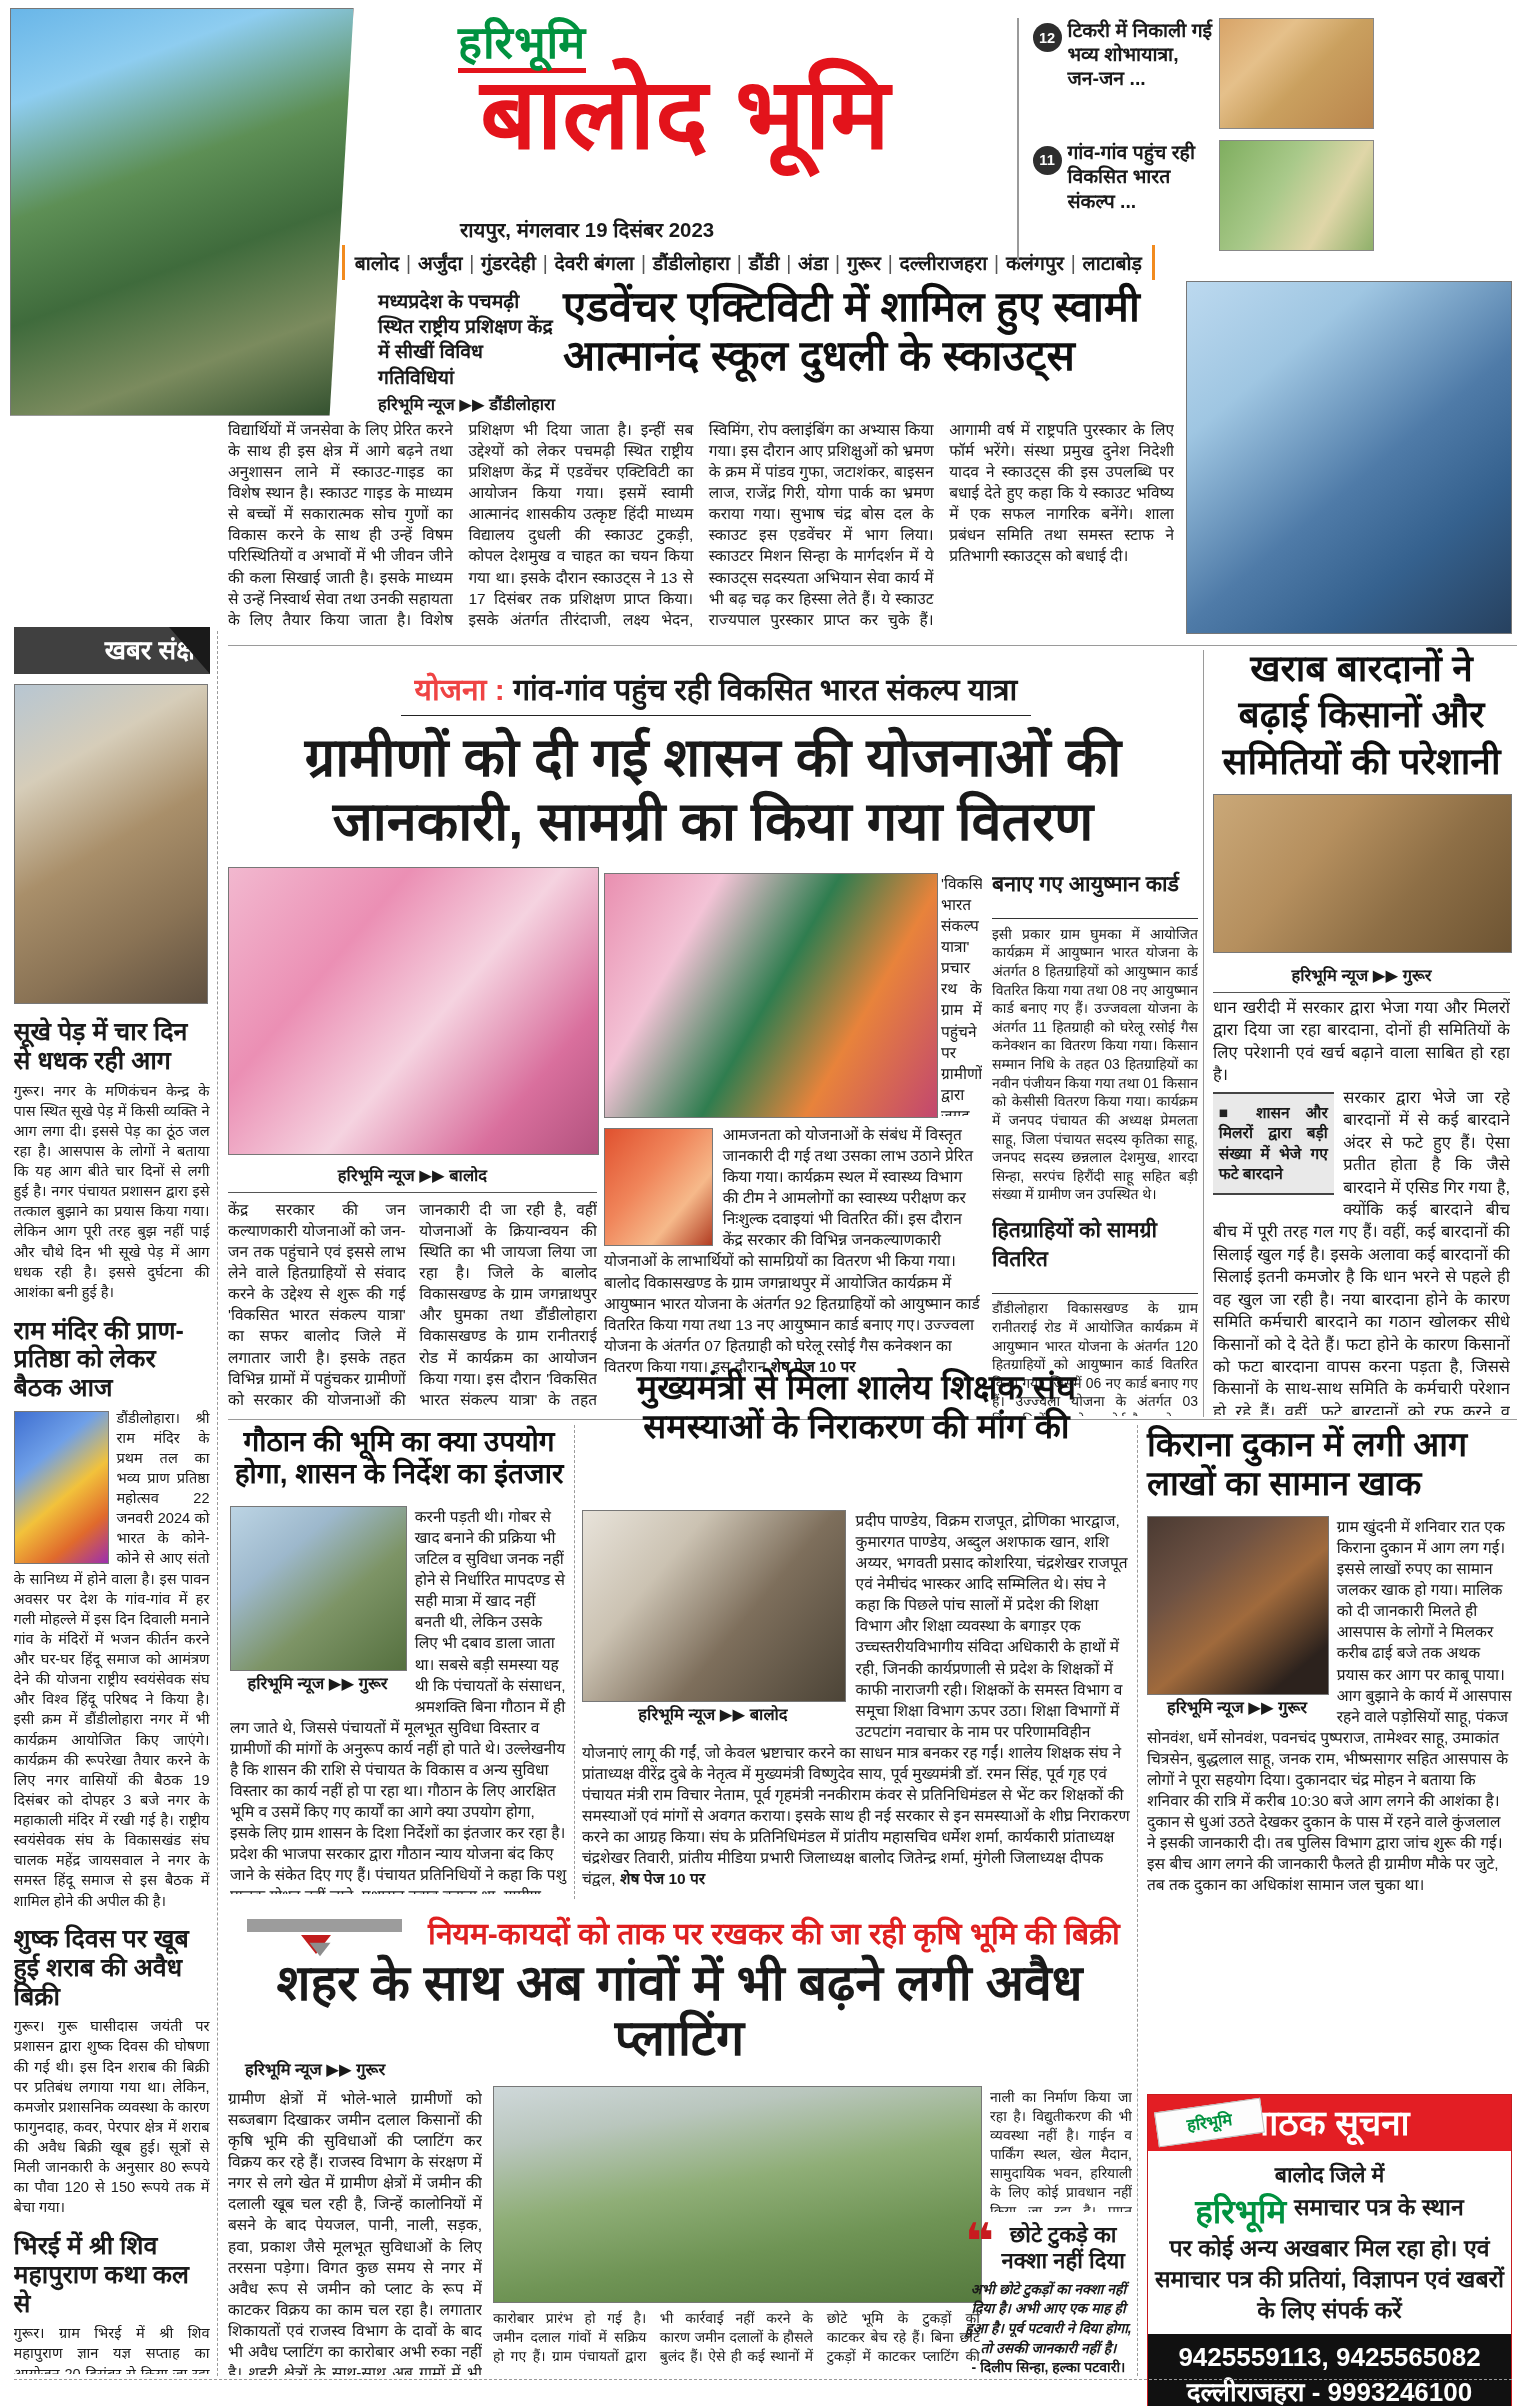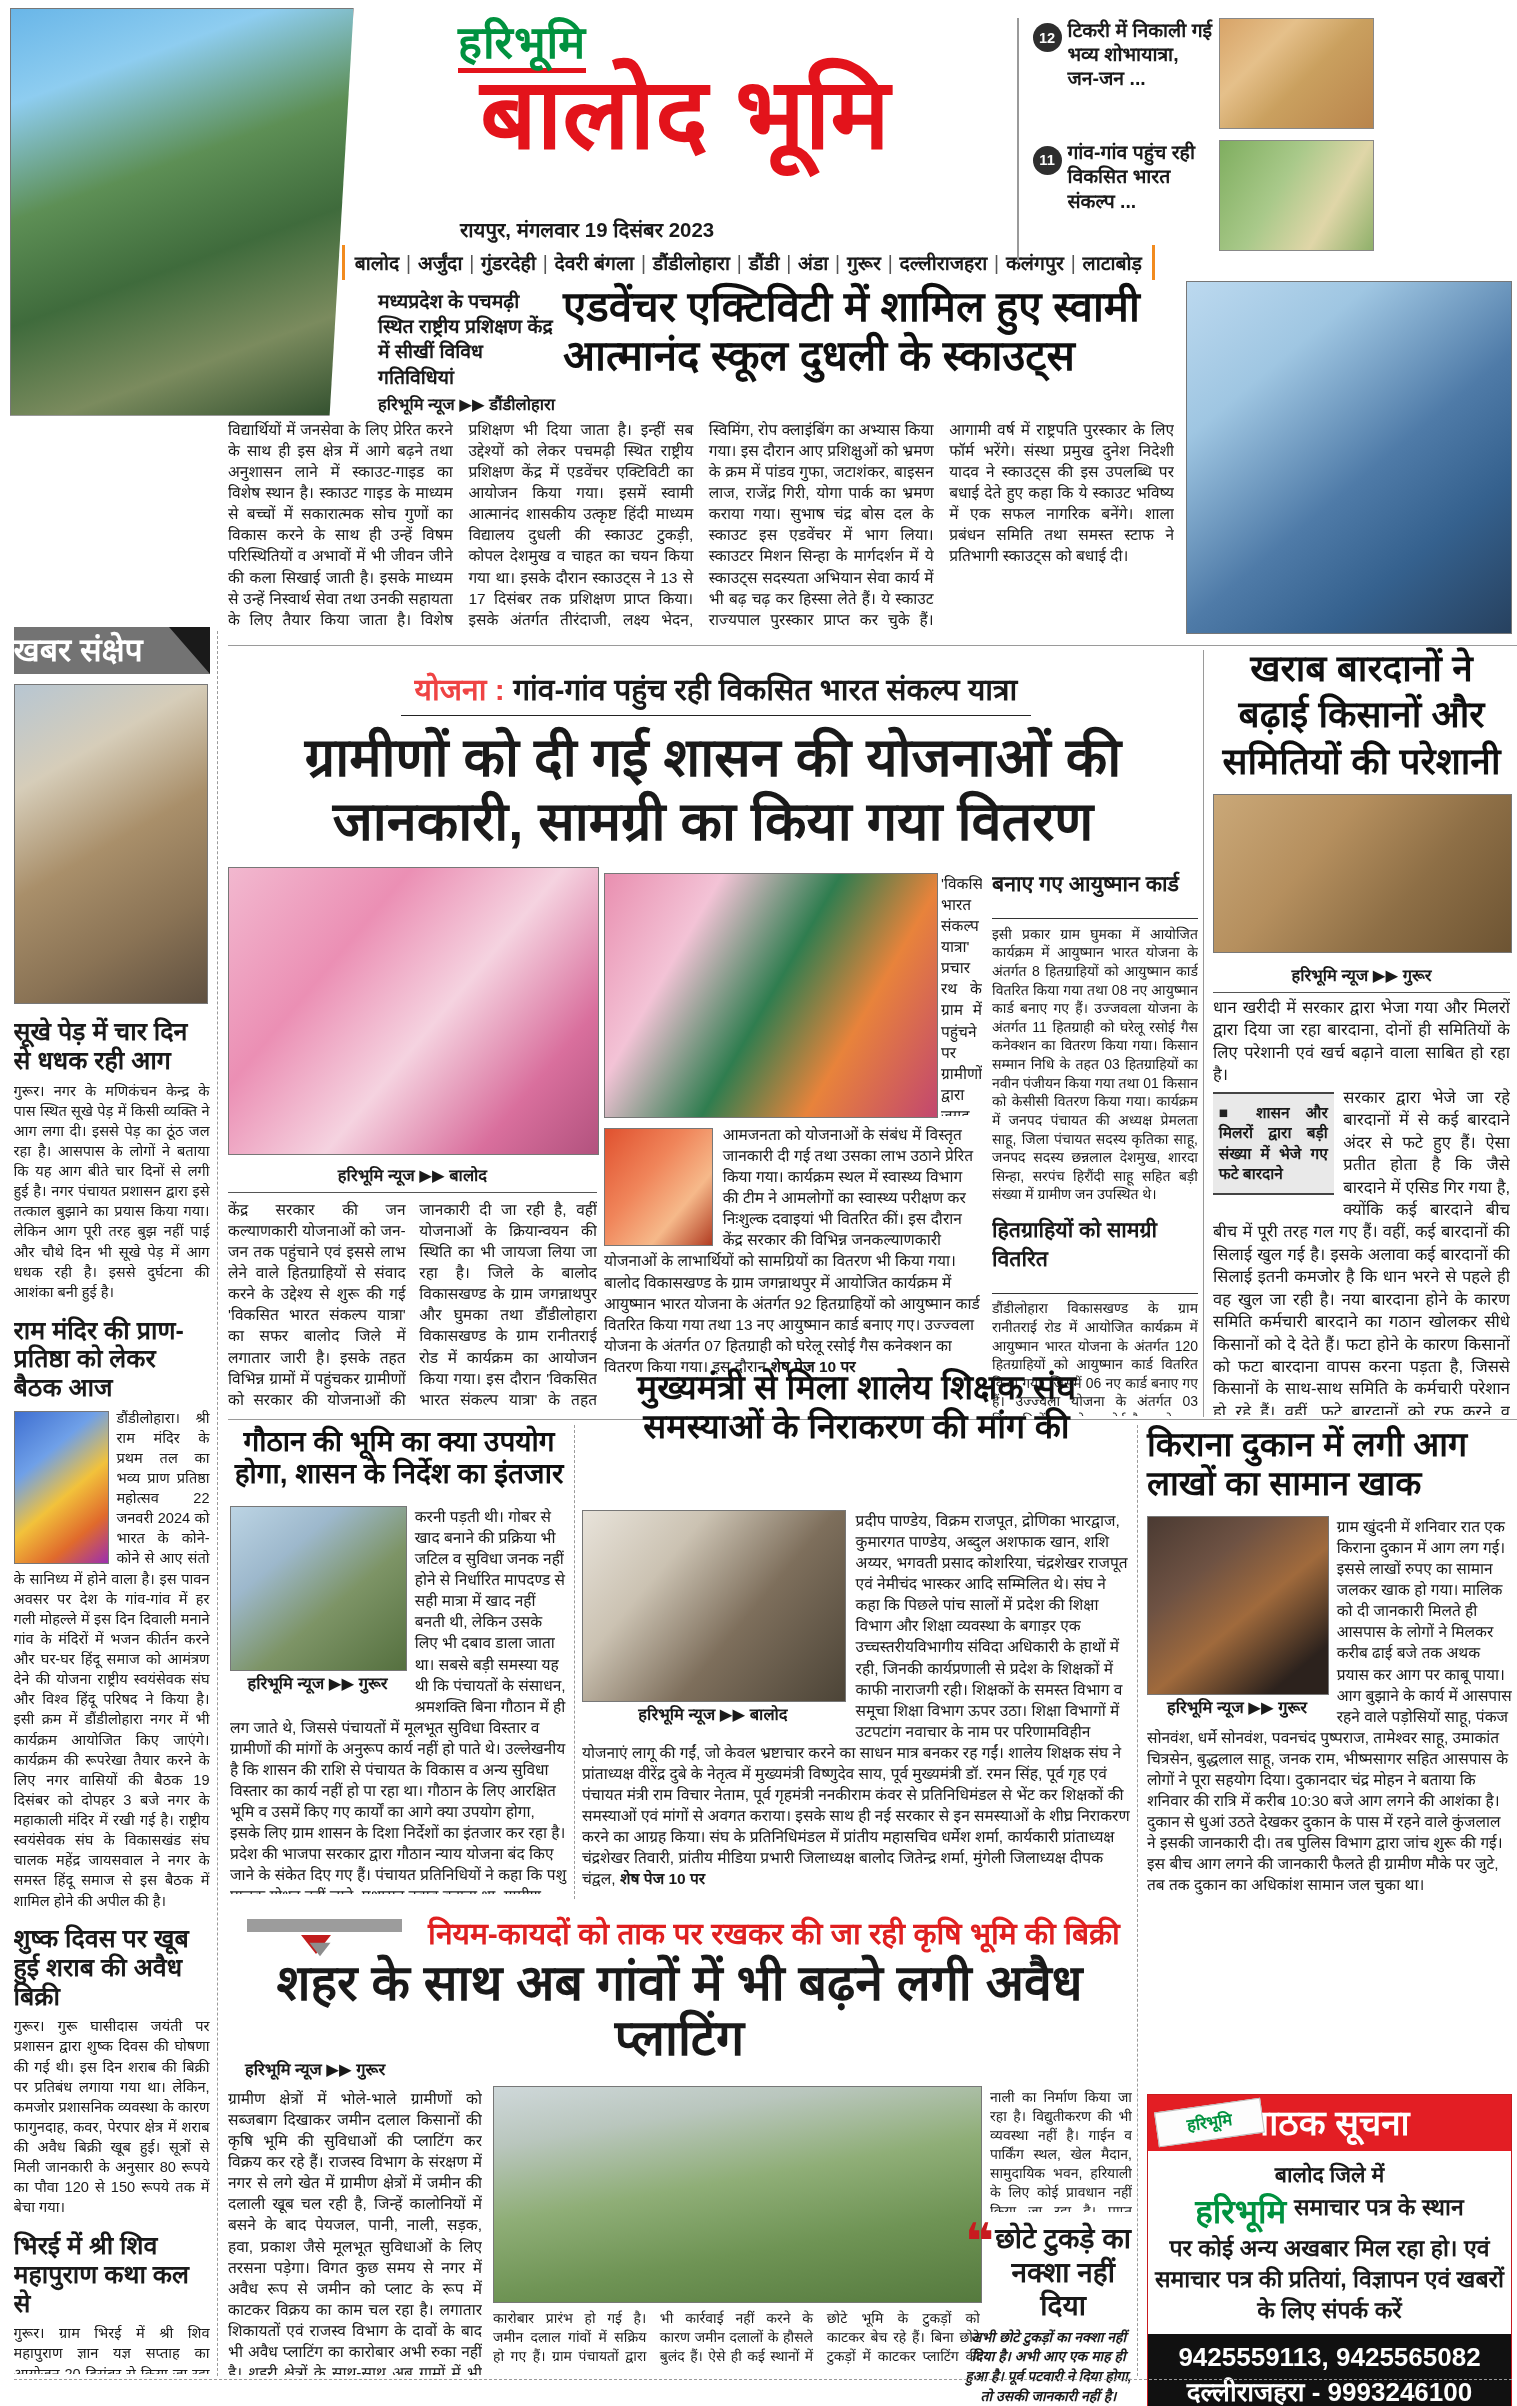--- a/index.html
+++ b/index.html
@@ -42,21 +42,21 @@
   .photo-ram{background:linear-gradient(140deg,#3f6fd1 0%,#6fa0e8 30%,#f2c23b 55%,#e06a2c 78%,#9c2fb0 100%);}
   
   .hl{font-weight:bold;color:#101010;line-height:1.16;}
   .kicker-sm{font-weight:bold;font-size:19.4px;line-height:1.3;}
   .byline{font-weight:bold;font-size:16.5px;}
   .rule{border-top:1px solid #9a9a9a;}
   .body-txt{font-size:15.5px;line-height:1.36;}
   .more{font-weight:bold;}
   
   .sb{width:196px;}
-  .sb-banner{position:relative;background:#737373;color:#fff;font-weight:bold;font-size:32px;text-align:left;
+  .sb-banner{position:relative;background:#404040;color:#fff;font-weight:bold;font-size:26px;text-align:right;
              height:47px;line-height:47px;}
   .sb-banner::after{content:"";position:absolute;right:0;top:0;border-top:47px solid #1a1a1a;border-left:41px solid transparent;}
   .sb-head{font-weight:bold;font-size:25px;line-height:1.15;margin:13.6px 0 5.8px 0;}
   .sb-body{font-size:14.6px;line-height:1.38;text-align:justify;}
   .ram-img{float:left;width:93px;height:151px;margin:3.9px 7.8px 3.9px 0;border:1px solid #777;}
   .dashline-v{border-left:1.9px dashed #9a9a9a;}
   .dashline-h{border-top:1.9px dashed #9a9a9a;}
   
   .main-kicker{font-size:30px;font-weight:bold;}
   .main-kicker .red{color:#ef4444;}
@@ -69,21 +69,21 @@
          padding:9.7px 5.8px;font-weight:bold;font-size:15.5px;line-height:1.3;}
   .hibox::before{content:"■ ";color:#222;}
   
   .red-kicker{color:#e02020;font-weight:bold;font-size:30px;}
   .bot-hl{font-size:50px;font-weight:bold;line-height:1.1;}
   .graybar{background:#9c9c9c;height:12.6px;}
   .chev{width:0;height:0;border-left:15.5px solid transparent;border-right:15.5px solid transparent;border-top:19.4px solid #c21d1d;}
   .chev.inner{border-top-color:#8d8d8d;margin-top:-13.6px;margin-left:3.9px;transform:scale(.7);}
   
   .qmark{color:#c81b1f;font-size:50px;font-weight:bold;line-height:.8;}
-  .qhead{font-weight:bold;font-size:28px;line-height:1.2;text-align:center;}
+  .qhead{font-weight:bold;font-size:22px;line-height:1.2;text-align:center;}
   .qbody{font-weight:bold;font-size:14px;line-height:1.4;text-align:center;}
   
   .rn{border:1.9px solid #c81b1f;}
   .rn-bar{position:relative;background:#e31e24;height:56px;color:#fff;font-weight:bold;font-size:35px;text-align:center;line-height:56px;}
   .rn-logo{position:absolute;left:7.8px;top:9.7px;width:105px;height:33px;background:#fdfdfd;border:1px solid #bbb;
            transform:rotate(-8deg);color:#00923f;font-size:16.5px;font-weight:bold;text-align:center;line-height:33px;}
   .rn-body{background:#fff;text-align:center;font-weight:bold;padding:7.8px 5.8px;}
   .rn-line1{font-size:21.3px;}
   .rn-brand{color:#00923f;font-size:33px;vertical-align:middle;margin-right:7.8px;}
   .rn-rest{font-size:23px;line-height:1.35;}

